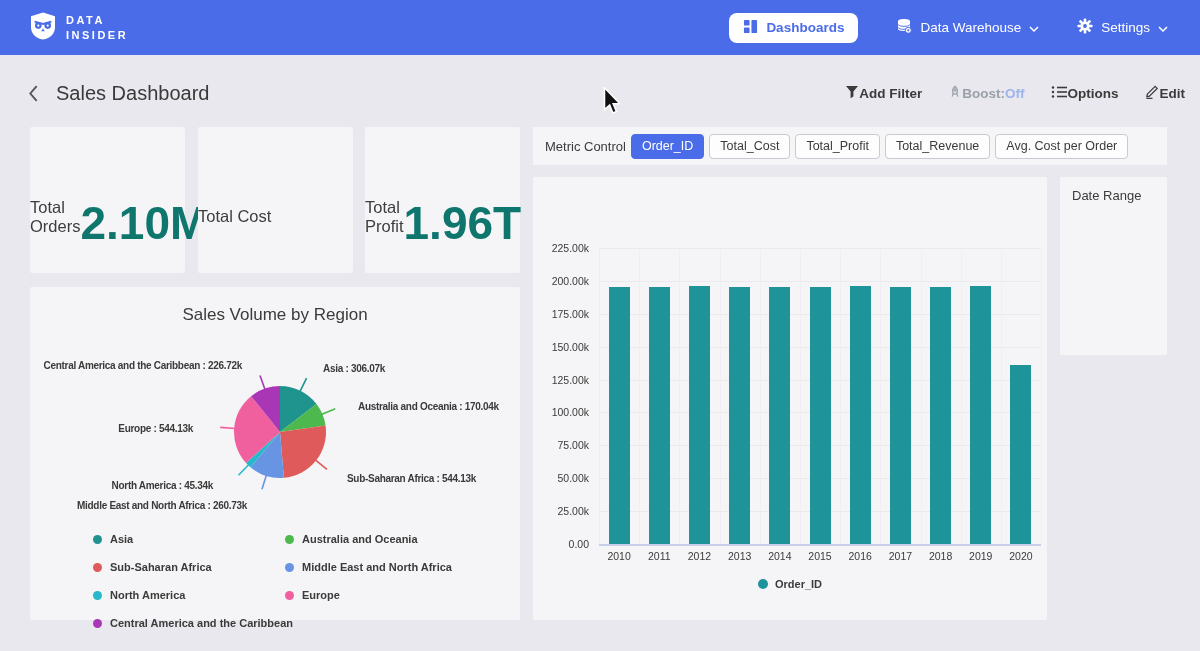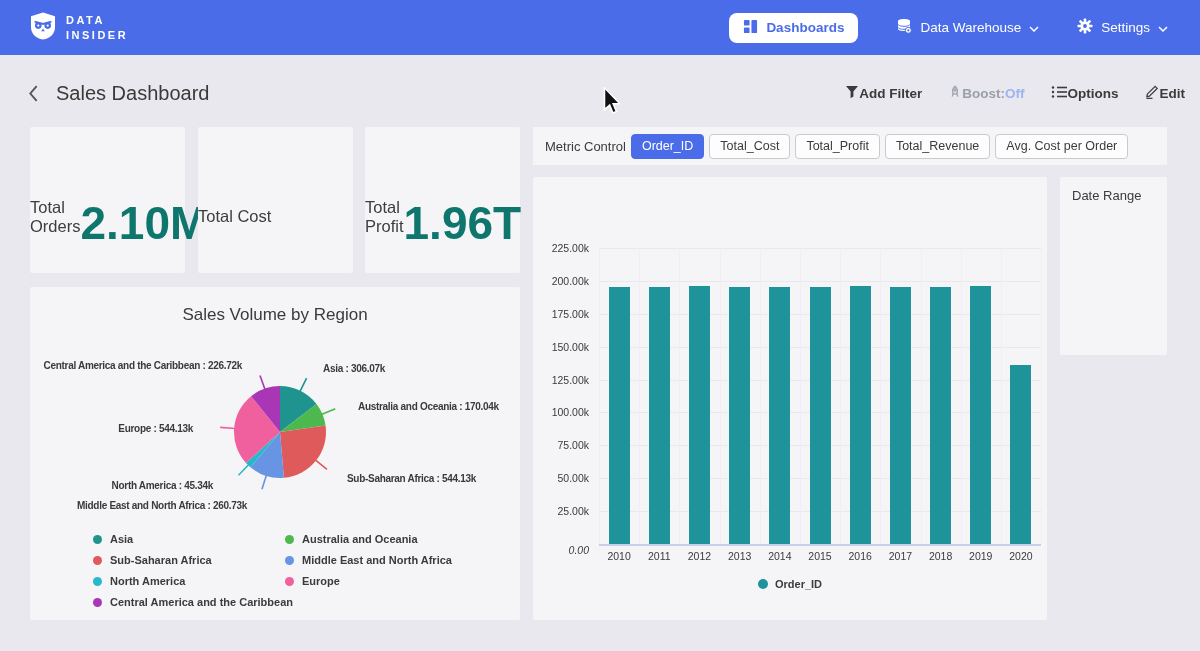--- a/index.html
+++ b/index.html
@@ -41,21 +41,21 @@
   .date-card{left:1060px;top:177px;width:107px;height:178px}
   .date-label{font-size:13px;font-weight:500;color:#3b3b3b;margin:11px 0 2px 12px}
   .date-btn{display:block;width:91px;height:25px;margin:6px auto 0;border-radius:4px;
     border:1px solid #c9c9cf;background:#fdfdfd;color:#3b3b3b;font-size:12.5px;font-family:inherit;cursor:pointer}
   .date-btn.active{background:#4a6ce8;border-color:#4a6ce8;color:#fff}
   
   .pie-card{left:30px;top:287px;width:490px;height:333px}
   .chart-title{text-align:center;font-size:17px;color:#3b3b3b;padding-top:18px}
   #pie-svg{position:absolute;left:0;top:0;width:490px;height:333px}
   .pie-legend{position:absolute;left:63px;top:246px;display:flex}
-  .legend-col{display:flex;flex-direction:column;gap:9px}
+  .legend-col{display:flex;flex-direction:column;gap:16px}
   .legend-col:first-child{width:192px}
   .legend-row{display:flex;align-items:center;gap:8px;cursor:pointer}
   .legend-dot{width:9px;height:9px;border-radius:50%;flex:none}
   .legend-label{font-size:11px;font-weight:bold;color:#3b3b3b;white-space:nowrap}
   
   .bar-card{left:533px;top:177px;width:514px;height:443px}
   .bar-card .chart-title{font-size:16px}
   #bar-yticks{position:absolute;left:0;top:71px;width:56px;height:296px}
   .ytick{position:absolute;right:0;width:56px;text-align:right;font-size:10.5px;color:#3b3b3b}
   #bar-grid{position:absolute;left:66px;top:71px;width:442px;height:296px}
@@ -223,21 +223,21 @@
   <div id="bar-yticks">
       <div class="ytick" style="top: -6px;">225.00k</div>
       <div class="ytick" style="top: 26.9px;">200.00k</div>
       <div class="ytick" style="top: 59.8px;">175.00k</div>
       <div class="ytick" style="top: 92.7px;">150.00k</div>
       <div class="ytick" style="top: 125.6px;">125.00k</div>
       <div class="ytick" style="top: 158.4px;">100.00k</div>
       <div class="ytick" style="top: 191.3px;">75.00k</div>
       <div class="ytick" style="top: 224.2px;">50.00k</div>
       <div class="ytick" style="top: 257.1px;">25.00k</div>
-      <div class="ytick" style="top: 296px; font-style: italic;">0.00</div>
+      <div class="ytick" style="top: 290px;">0.00</div>
     </div>
   <div id="bar-grid">
       <div class="gridline" style="top: 0px;"></div>
       <div class="gridline" style="top: 32.9px;"></div>
       <div class="gridline" style="top: 65.8px;"></div>
       <div class="gridline" style="top: 98.7px;"></div>
       <div class="gridline" style="top: 131.6px;"></div>
       <div class="gridline" style="top: 164.4px;"></div>
       <div class="gridline" style="top: 197.3px;"></div>
       <div class="gridline" style="top: 230.2px;"></div>

